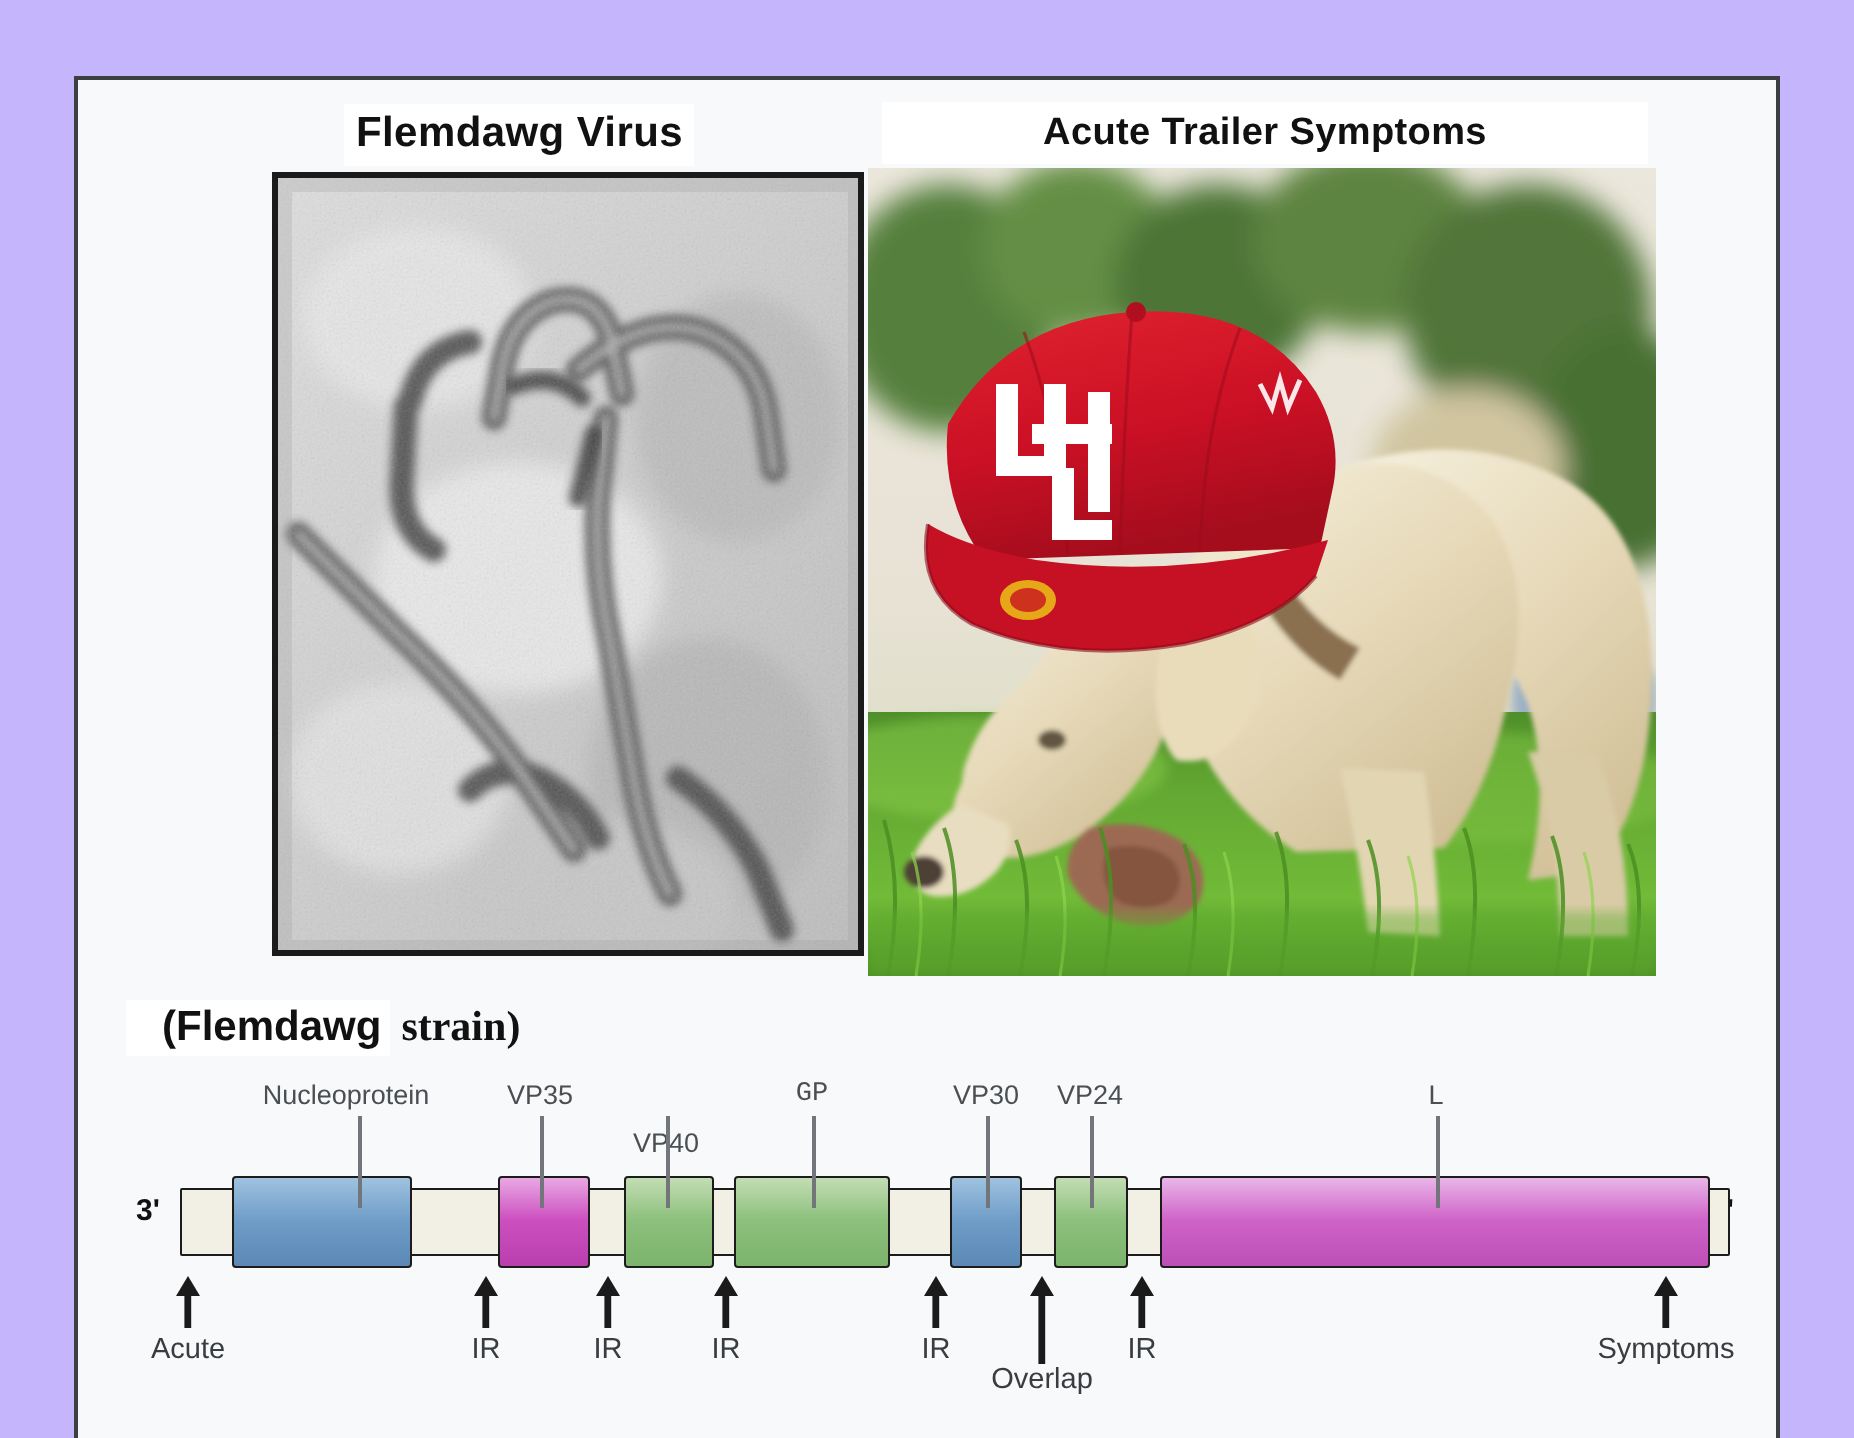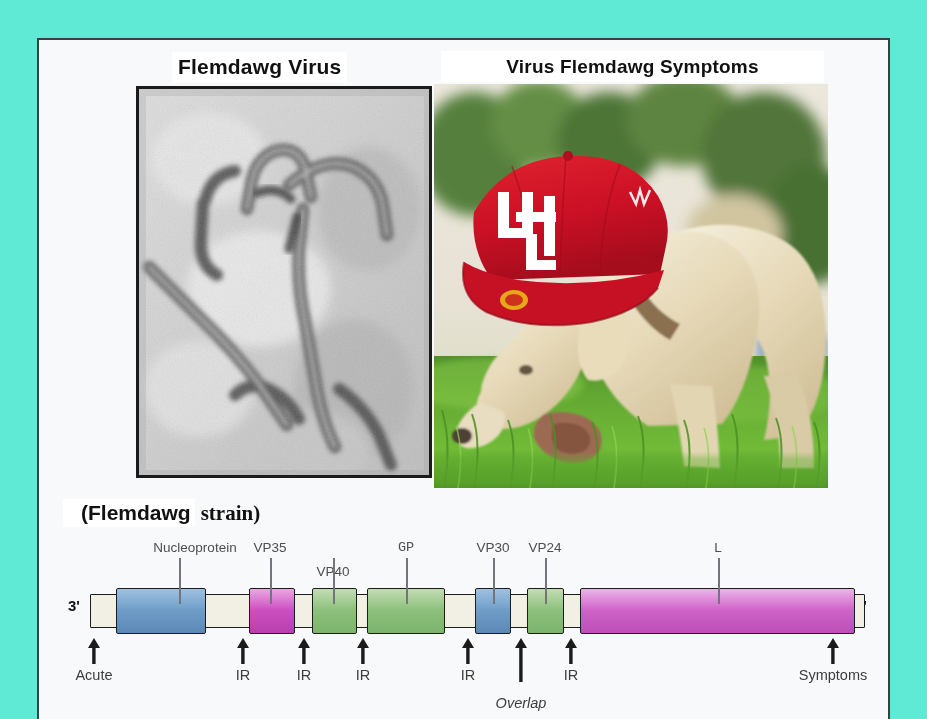--- a/index.html
+++ b/index.html
@@ -9,21 +9,21 @@
     width: 927px;
     height: 719px;
     overflow: hidden;
     font-family: "Liberation Sans", sans-serif;
   }
 
   #slide {
     position: relative;
     width: 927px;
     height: 719px;
-    background: #5eead4;
+    background: #c4b5fd;
   }
 
   
   #frame {
     position: absolute;
     left: 37px;
     top: 38px;
     width: 853px;
     height: 681px;
     border: 2px solid #3b3f42;
@@ -167,21 +167,21 @@
 </style>
 </head>
 <body>
 
 <div id="slide">
 
   <div id="frame"></div>
 
   <div id="title-virus" class="title-box"><span class="hl">Flemdawg</span><span class="plain"> Virus</span></div>
 
-  <div id="title-symptoms" class="title-box">Virus Flemdawg Symptoms</div>
+  <div id="title-symptoms" class="title-box">Acute Trailer Symptoms</div>
 
   <div id="micrograph">
     <svg width="292" height="388" viewBox="0 0 292 388">
       <defs>
         <filter id="grain">
           <feTurbulence type="fractalNoise" baseFrequency="0.85" numOctaves="4" seed="7"></feTurbulence>
           <feColorMatrix type="saturate" values="0"></feColorMatrix>
           <feComponentTransfer>
               <feFuncA type="linear" slope="0.42"></feFuncA>
             </feComponentTransfer>
@@ -387,21 +387,21 @@
 
   <div id="genome">
 
     <div class="end-label" id="end3" style="left:31px; top:57px;">3'</div>
     <div class="end-label" id="end5" style="left:818px; top:57px;">5'</div>
 
     <div class="bar-bg" style="left:53px; top:54px; width:775px; height:34px;"></div>
 
     <div id="gene-layer">
         <div class="gene-box" style="left: 79px; top: 48px; width: 90px; height: 46px; background: linear-gradient(rgb(159, 194, 224) 0%, rgb(111, 157, 200) 48%, rgb(91, 136, 181) 100%);"></div>
-        <div class="gene-label" style="left: 158px; top: 0px;">Nucleoprotein</div>
+        <div class="gene-label" style="left: 136px; top: 0px;">Nucleoprotein</div>
         <div class="gene-tick" style="left: 142px; top: 18px; height: 46px;"></div>
         <div class="gene-box" style="left: 212px; top: 48px; width: 46px; height: 46px; background: linear-gradient(rgb(233, 168, 228) 0%, rgb(204, 79, 192) 48%, rgb(185, 63, 174) 100%);"></div>
         <div class="gene-label" style="left: 233px; top: 0px;">VP35</div>
         <div class="gene-tick" style="left: 233px; top: 18px; height: 46px;"></div>
         <div class="gene-box" style="left: 275px; top: 48px; width: 45px; height: 46px; background: linear-gradient(rgb(195, 221, 180) 0%, rgb(140, 192, 124) 48%, rgb(124, 180, 108) 100%);"></div>
         <div class="gene-label" style="left: 296px; top: 0px; margin-top: 24px;">VP40</div>
         <div class="gene-tick" style="left: 296px; top: 18px; height: 46px;"></div>
         <div class="gene-box" style="left: 330px; top: 48px; width: 78px; height: 46px; background: linear-gradient(rgb(195, 221, 180) 0%, rgb(140, 192, 124) 48%, rgb(124, 180, 108) 100%);"></div>
         <div class="gene-label" style="left: 369px; top: 0px; font-family: Liberation Mono, monospace;">GP</div>
         <div class="gene-tick" style="left: 369px; top: 18px; height: 46px;"></div>
@@ -451,21 +451,21 @@
             <polygon points="7,0 13,10 1,10" fill="#1b1b1b"></polygon>
           </svg>
         </div>
         <div class="bottom-label" style="left: 431px; top: 127px;">IR</div>
         <div class="arrow" style="left: 484px; top: 98px;">
           <svg width="14" height="44" viewBox="0 0 14 44">
             <rect x="5.2" y="7" width="3.4" height="37" fill="#1b1b1b"></rect>
             <polygon points="7,0 13,10 1,10" fill="#1b1b1b"></polygon>
           </svg>
         </div>
-        <div class="bottom-label" style="left: 484px; top: 155px; font-style: italic;">Overlap</div>
+        <div class="bottom-label" style="left: 484px; top: 142px;">Overlap</div>
         <div class="arrow" style="left: 534px; top: 98px;">
           <svg width="14" height="26" viewBox="0 0 14 26">
             <rect x="5.2" y="7" width="3.4" height="19" fill="#1b1b1b"></rect>
             <polygon points="7,0 13,10 1,10" fill="#1b1b1b"></polygon>
           </svg>
         </div>
         <div class="bottom-label" style="left: 534px; top: 127px;">IR</div>
         <div class="arrow" style="left: 796px; top: 98px;">
           <svg width="14" height="26" viewBox="0 0 14 26">
             <rect x="5.2" y="7" width="3.4" height="19" fill="#1b1b1b"></rect>

